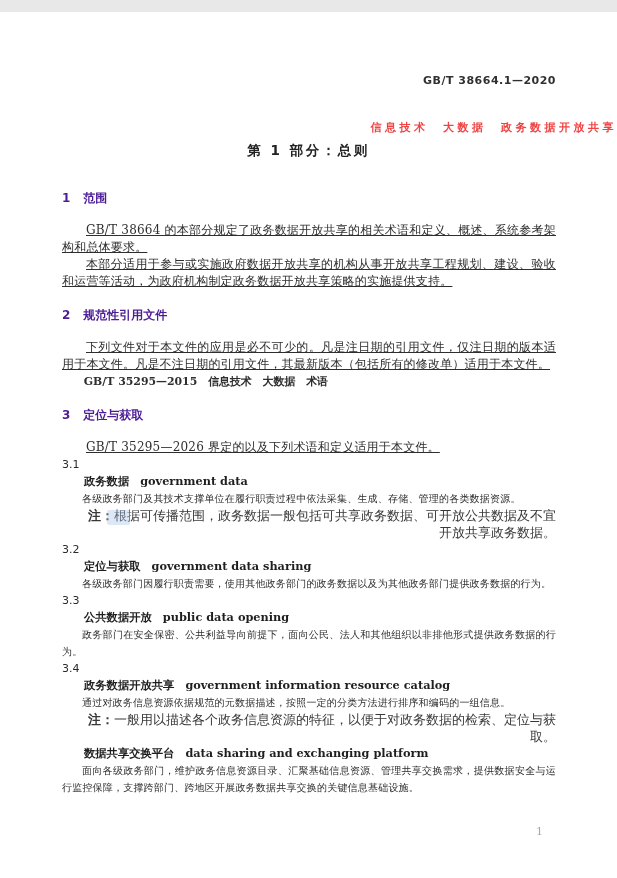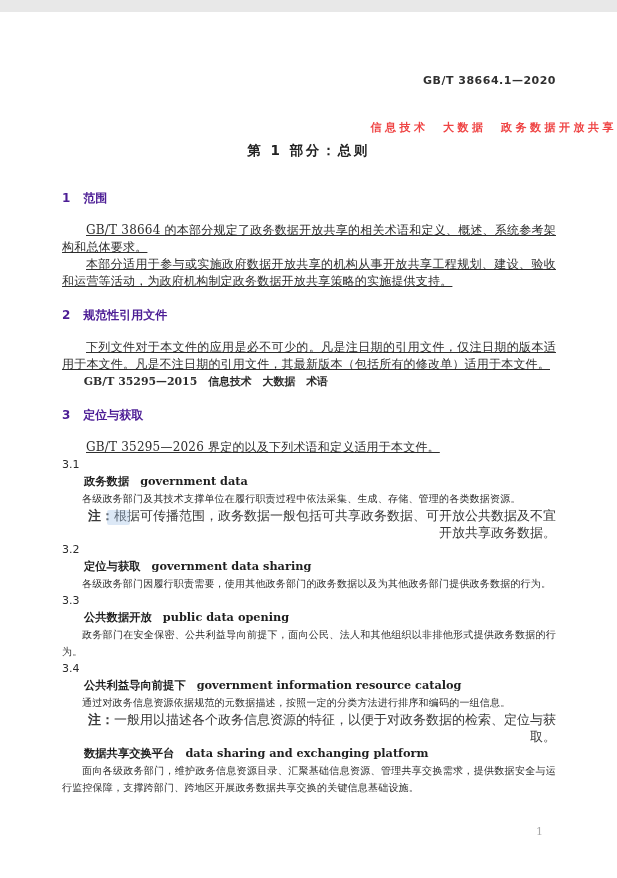--- a/index.html
+++ b/index.html
@@ -167,21 +167,21 @@
       <div class="term-num">3.3</div>
       <div class="term-name">
         <span class="term-zh">公共数据开放</span><span class="term-en">public data opening</span>
       </div>
       <p class="term-def">政务部门在安全保密、公共利益导向前提下，面向公民、法人和其他组织以非排他形式提供政务数据的行为。</p>
     </div>
 
     <div>
       <div class="term-num">3.4</div>
       <div class="term-name">
-        <span class="term-zh">公共利益导向前提下</span><span class="term-en">government information resource catalog</span>
+        <span class="term-zh">政务数据开放共享</span><span class="term-en">government information resource catalog</span>
       </div>
       <p class="term-def">通过对政务信息资源依据规范的元数据描述，按照一定的分类方法进行排序和编码的一组信息。</p>
       <p class="term-note">
         <span class="note-label">注：</span><span>一般用以描述各个政务信息资源的特征，以便于对政务数据的检索、定位与获取。</span>
       </p>
     </div>
 
     <div>
       <div class="term-name">
         <span class="term-zh">数据共享交换平台</span><span class="term-en">data sharing and exchanging platform</span>

